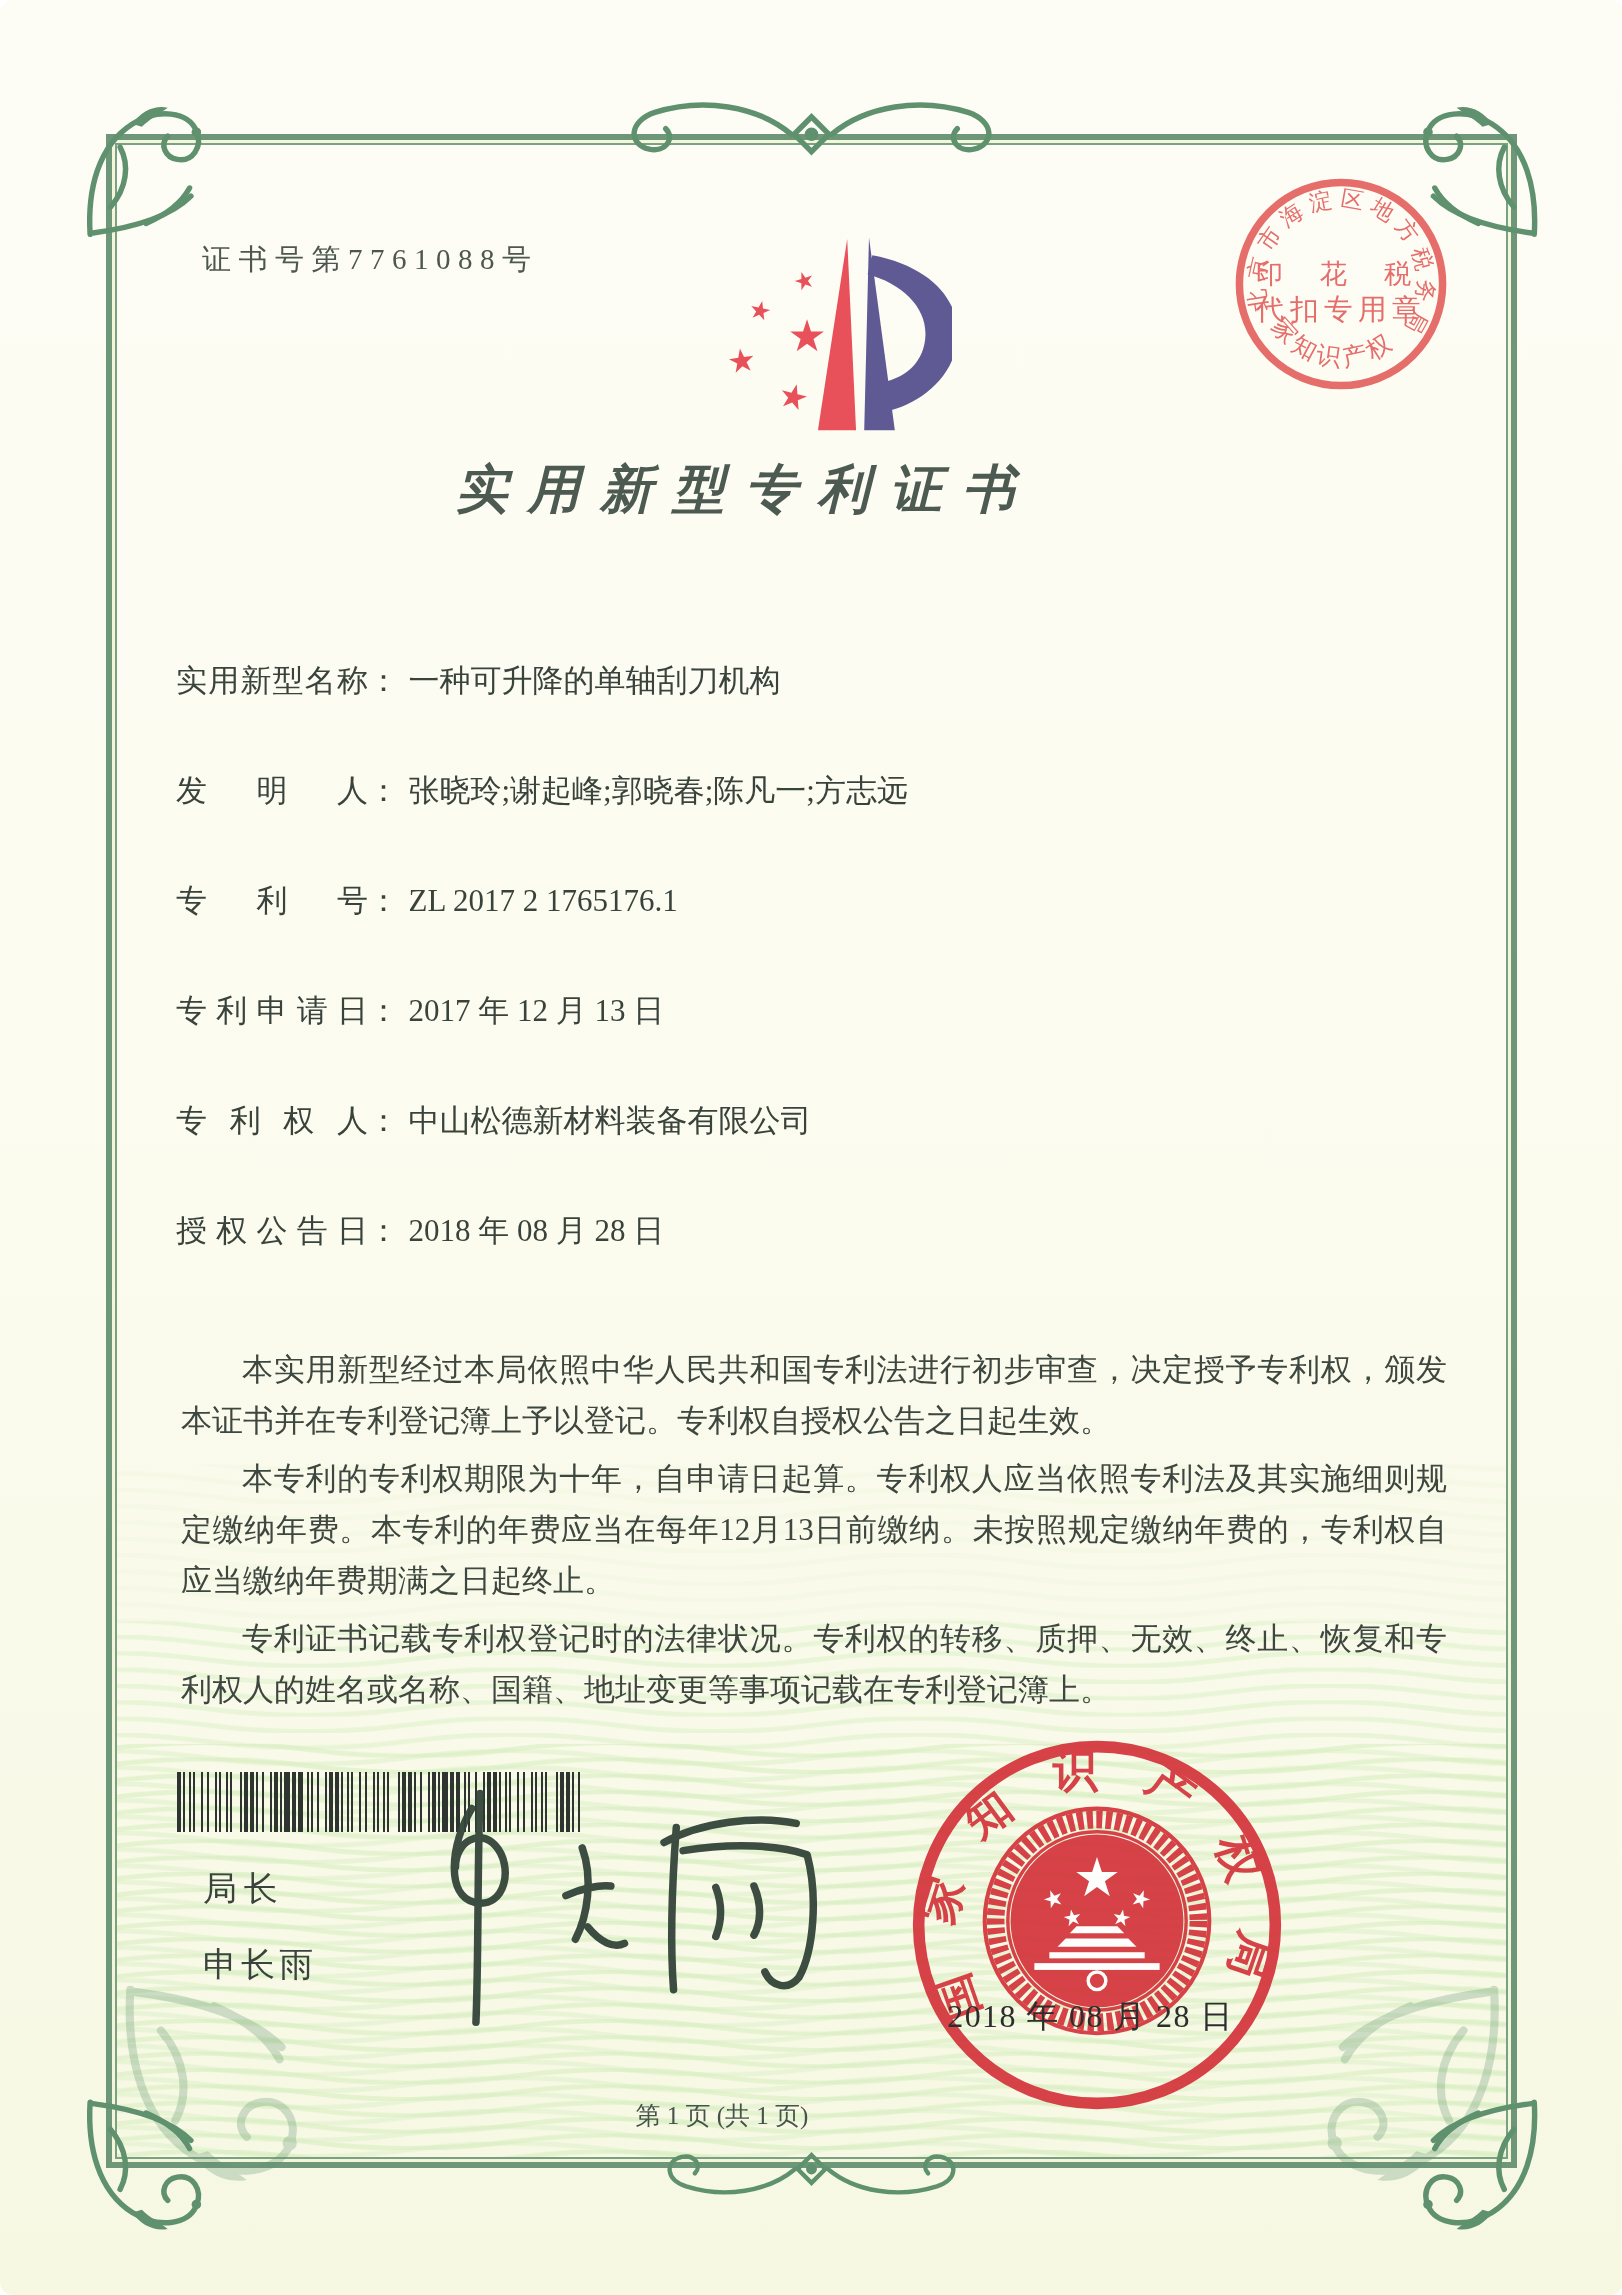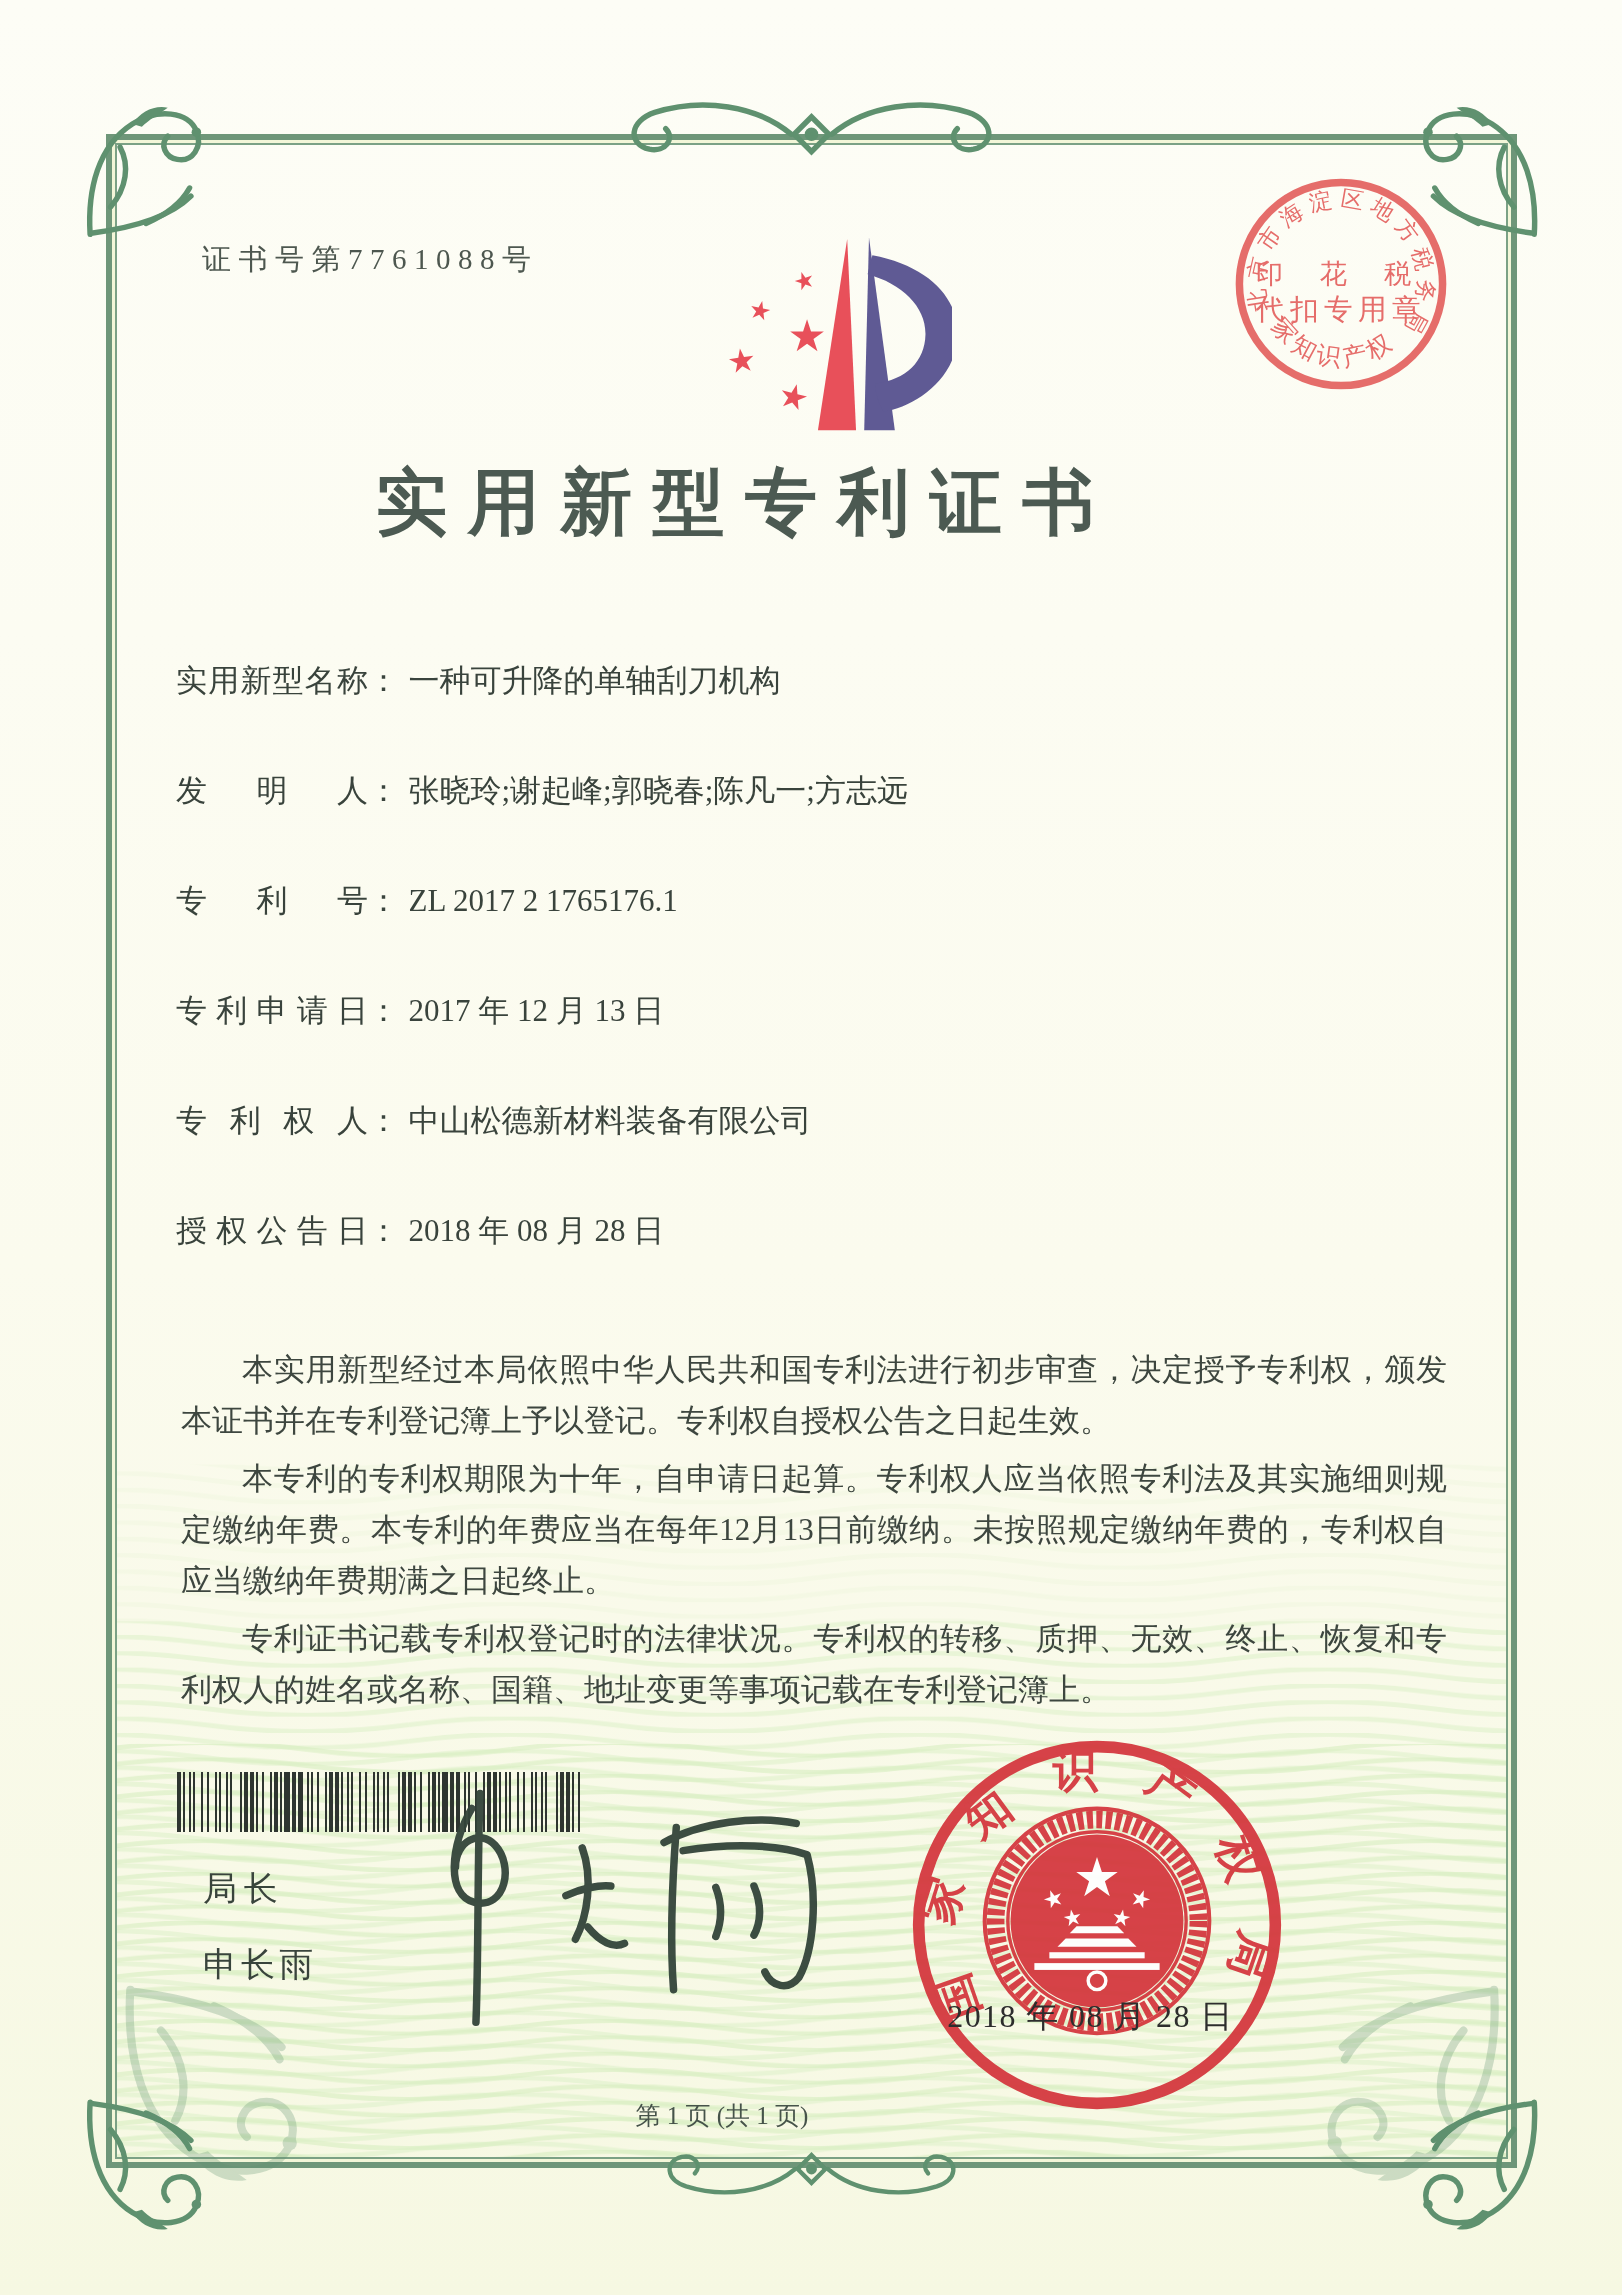--- a/index.html
+++ b/index.html
@@ -2,32 +2,33 @@
 <html style="font-size:11px"><head>
 <meta charset="utf-8">
 <style>
   html,body{margin:0;padding:0;}
   body{background:#ffffff;}
   .page{
     position:relative;width:1623px;height:2295px;overflow:hidden;
     background:linear-gradient(180deg,#fdfdf6 0%,#fbfbee 55%,#f6f8e2 100%);
     font-family:"Liberation Serif","DejaVu Serif",serif;
     color:#39433c;
+    border-radius:13px;
   }
   .layer{position:absolute;left:0;top:0;width:100%;height:100%;}
   
   .frame{position:absolute;left:106px;top:134px;width:1399px;height:2022px;
          border:6.8px solid #6e9679;z-index:1;}
   .frame-gap{position:absolute;inset:0;border:3.4px solid #f3f6d8;}
   .frame-inner{position:absolute;inset:3.4px;border:2px solid #7ba185;}
   
   .abs{position:absolute;z-index:3;}
   .certno{left:202px;top:240px;font-size:29px;letter-spacing:7.5px;color:#4d574f;}
-  .title{left:0;top:455px;width:1490px;text-align:center;font-size:72px;
-         letter-spacing:20.4px;font-weight:600;color:#4c5a52;}
+  .title{left:0;top:455px;width:1490px;text-align:center;font-size:52px;
+         letter-spacing:20.4px;font-weight:600;color:#4c5a52;font-style:italic;}
   .fields{left:176px;top:660px;width:1288px;font-size:31px;}
   .frow{position:relative;margin-bottom:68px;white-space:nowrap;}
   .flabel{display:inline-block;width:192px;text-align:justify;text-align-last:justify;
           -moz-text-align-last:justify;vertical-align:baseline;}
   .fcolon{display:inline-block;margin-right:9.5px;}
   .grant-no{position:absolute;left:724px;top:0;}
   .paras{left:174px;top:1337px;width:1280px;font-size:31px;line-height:51px;
          text-align:justify;color:#3d463f;}
   .paras p{margin:7px;text-indent:61px;}
   .barcode{left:177px;top:1772px;width:412px;height:60px;display:flex;align-items:stretch;}

